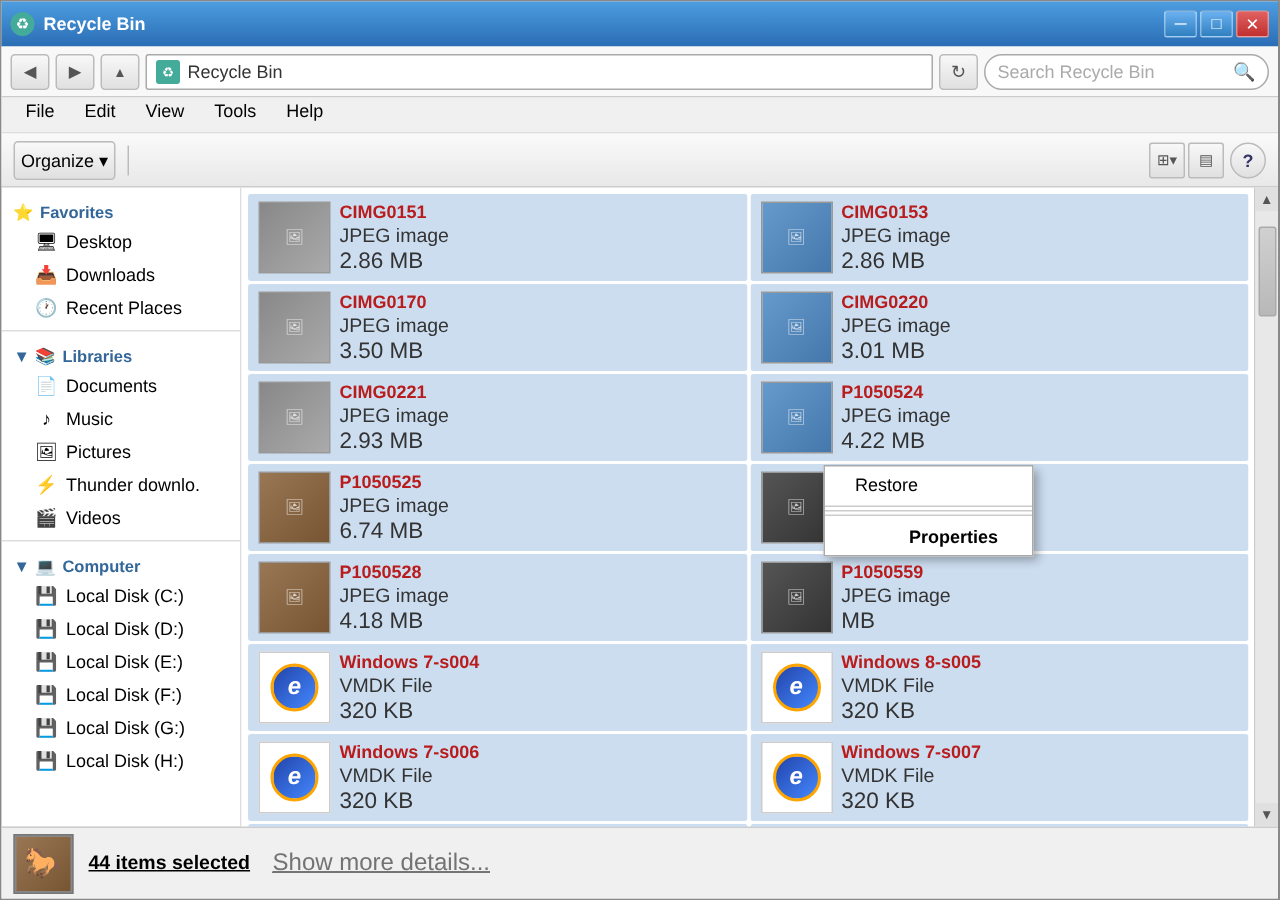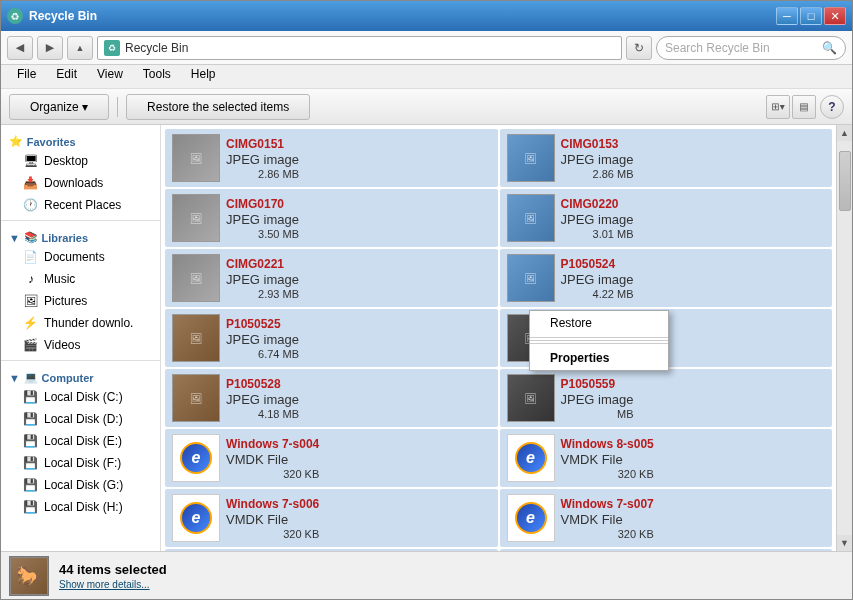--- a/index.html
+++ b/index.html
@@ -143,21 +143,21 @@
       background: linear-gradient(to bottom, #fafafa, #e8e8e8);
       border-bottom: 1px solid #ccc;
       height: 36px;
       display: flex;
       align-items: center;
       padding: 0 8px;
       gap: 4px;
     }
     .toolbar-btn {
       height: 26px;
-      padding: 0 20px;
+      padding: 0 4px;
       background: linear-gradient(to bottom, #f8f8f8, #e0e0e0);
       border: 1px solid #bbb;
       border-radius: 3px;
       cursor: pointer;
       font-size: 12px;
       display: flex; align-items: center; gap: 4px;
     }
     .toolbar-separator { width: 1px; height: 20px; background: #bbb; margin: 0 4px; }
     .toolbar-spacer { flex: 1; }
     .toolbar-view-btns {
@@ -260,21 +260,21 @@
       border: 1px solid #999;
       flex-shrink: 0;
       display: flex; align-items: center; justify-content: center;
       font-size: 20px;
       color: white;
       overflow: hidden;
     }
     .file-info { display: flex; flex-direction: column; gap: 1px; }
     .file-name { font-size: 12px; font-weight: bold; color: #b91c1c; }
     .file-type { font-size: 13px; color: #333; }
-    .file-size { font-size: 11px; color: #333; text-align: right; }
+    .file-size { font-size: 15px; color: #333; }
 
     
     .content-scrollbar {
       width: 16px;
       background: #f0f0f0;
       border-left: 1px solid #ccc;
       display: flex;
       flex-direction: column;
       align-items: center;
       flex-shrink: 0;
@@ -299,64 +299,65 @@
       border: 1px solid #aaa;
       border-radius: 2px;
       position: absolute;
       left: 2px;
       top: 10px;
     }
 
     
     .context-menu {
       position: absolute;
-      left: 368px;
+      left: 388px;
       top: 185px;
       width: 140px;
       background: white;
       border: 1px solid #aaa;
       box-shadow: 3px 3px 6px rgba(0,0,0,0.3);
       z-index: 100;
     }
     .ctx-item {
       padding: 5px 20px;
       font-size: 12px;
       cursor: pointer;
       color: #000;
     }
     .ctx-item.delete-item {
       border: 2px solid red;
       font-weight: bold;
       padding: 3px 18px;
     }
     .ctx-item.properties-item {
       font-weight: bold;
+      margin-left: 36px;
     }
     .ctx-separator { height: 1px; background: #ccc; margin: 2px 0; }
 
     
     .status-bar {
       background: #f0f0f0;
       border-top: 1px solid #ccc;
       height: 48px;
       display: flex;
       align-items: center;
       padding: 0 8px;
       gap: 10px;
     }
     .status-icon {
       width: 40px; height: 40px;
       background: #888;
       border: 1px solid #777;
       display: flex; align-items: center; justify-content: center;
       font-size: 18px; color: white;
     }
-    .status-text { display: flex; flex-direction: column; gap: 2px; }
+    .status-text { display: flex; gap: 2px; text-decoration: underline; }
     .status-count { font-size: 13px; font-weight: bold; color: #000; }
-    .status-link { font-size: 10px; color: #0c4a6e; text-decoration: underline; cursor: pointer; }
+    .status-link { font-size: 16px; color: #737373; text-decoration: underline; cursor: pointer; margin-left: 13px; }
 
     
     .thumb-gray { background: linear-gradient(135deg, #888 0%, #aaa 100%); }
     .thumb-blue { background: linear-gradient(135deg, #6699cc 0%, #4477aa 100%); }
     .thumb-brown { background: linear-gradient(135deg, #997755 0%, #775533 100%); }
     .thumb-dark { background: linear-gradient(135deg, #555 0%, #333 100%); }
     .thumb-vmdk { background: white; }
     .ie-logo {
       width: 32px; height: 32px;
       border-radius: 50%;
@@ -403,21 +404,20 @@
     <div class="menu-item">File</div>
     <div class="menu-item">Edit</div>
     <div class="menu-item">View</div>
     <div class="menu-item">Tools</div>
     <div class="menu-item">Help</div>
   </div>
 
   <div class="toolbar">
     <button class="toolbar-btn">Organize ▾</button>
     <div class="toolbar-separator"></div>
-    <button class="toolbar-btn">Restore the selected items</button>
     <div class="toolbar-spacer"></div>
     <div class="toolbar-view-btns">
       <div class="view-btn">⊞▾</div>
       <div class="view-btn">▤</div>
     </div>
     <div class="help-btn">?</div>
   </div>
 
   <div class="main-area">
 

